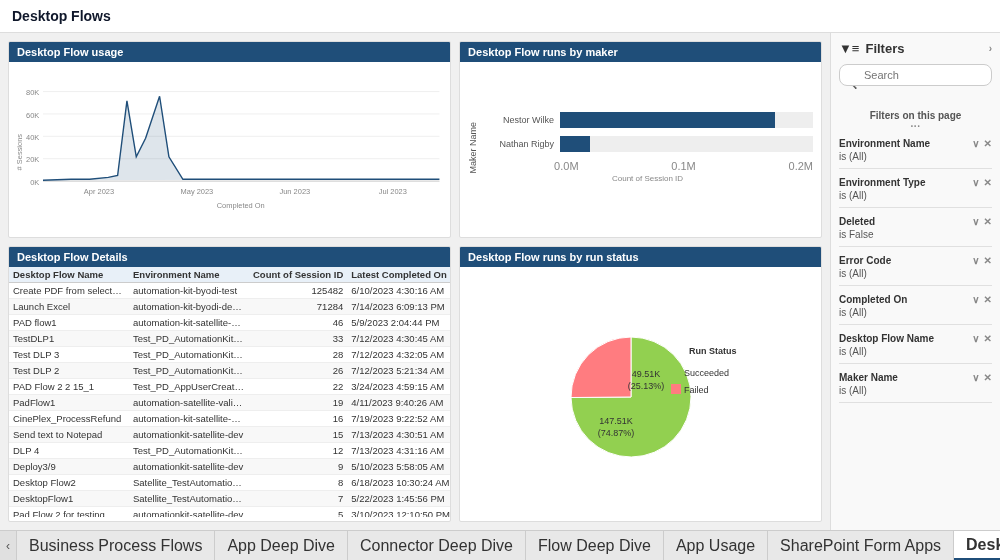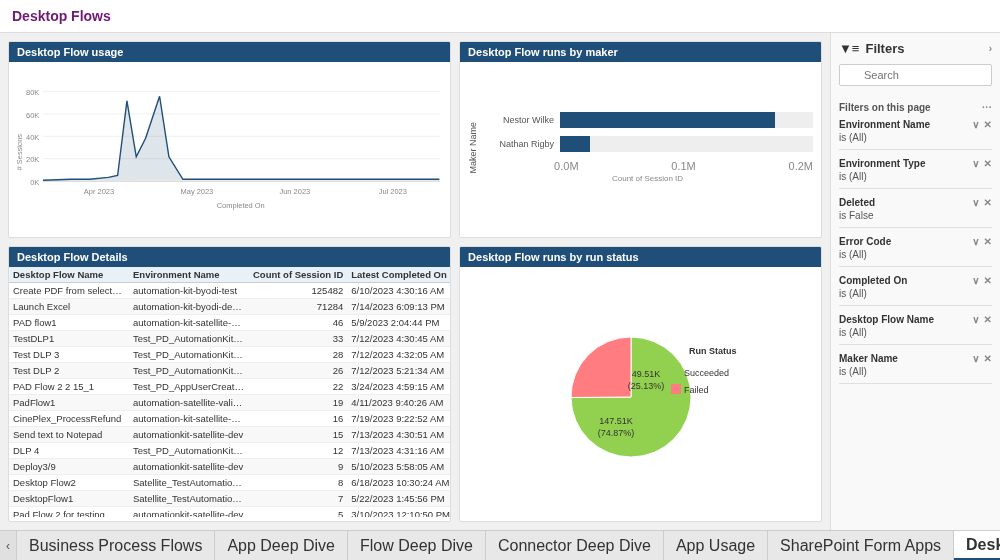--- a/index.html
+++ b/index.html
@@ -5,21 +5,21 @@
     * { box-sizing: border-box; margin: 0; padding: 0; }
     body { font-family: 'Segoe UI', Arial, sans-serif; font-size: 11px; background: #f0f0f0; width: 1000px; height: 560px; overflow: hidden; display: flex; flex-direction: column; }
 
     
     .top-bar {
       background: #fff;
       padding: 8px 12px;
       border-bottom: 1px solid #ddd;
       font-size: 14px;
       font-weight: 600;
-      color: #701a75;
+      color: #0f172a;
       flex-shrink: 0;
     }
 
     
     .main-layout {
       display: flex;
       flex: 1;
       overflow: hidden;
     }
 
@@ -133,25 +133,25 @@
       margin-bottom: 8px;
       display: flex;
       align-items: center;
       gap: 6px;
     }
 
     .search-box {
       width: 100%;
       padding: 4px 8px 4px 24px;
       border: 1px solid #ccc;
-      border-radius: 2px;
+      border-radius: 8px;
       font-size: 11px;
       background: #fff;
       position: relative;
-      margin-bottom: 8px;
+      margin-bottom: 16px;
     }
 
     .search-wrapper {
       position: relative;
       margin-bottom: 8px;
     }
 
     .search-wrapper .search-icon-inner {
       position: absolute;
       left: 6px;
@@ -162,20 +162,21 @@
     }
 
     .filters-section-label {
       font-size: 10px;
       font-weight: 600;
       color: #555;
       margin-bottom: 6px;
       display: flex;
       justify-content: space-between;
       align-items: center;
+      flex-direction: column;
     }
 
     .filter-item {
       margin-bottom: 8px;
       border-bottom: 1px solid #e0e0e0;
       padding-bottom: 6px;
     }
 
     .filter-item-header {
       display: flex;
@@ -602,21 +603,21 @@
   </div>
       </div>
   </div>
 </div>
 
 <div class="bottom-tabs">
   <div class="tab-nav-btn">‹</div>
   <div id="tabs-container" style="display:flex; flex:1; overflow:hidden;">
       <div class="tab-item">Business Process Flows</div>
       <div class="tab-item">App Deep Dive</div>
+      <div class="tab-item">Connector Deep Dive</div>
       <div class="tab-item">Flow Deep Dive</div>
-      <div class="tab-item">Connector Deep Dive</div>
       <div class="tab-item">App Usage</div>
       <div class="tab-item">SharePoint Form Apps</div>
       <div class="tab-item active">Desktop Flow Usage</div>
       <div class="tab-item">Power Apps Adoption</div>
       <div class="tab-item">Process Flows</div>
     </div>
 </div>
 
 </body></html>

